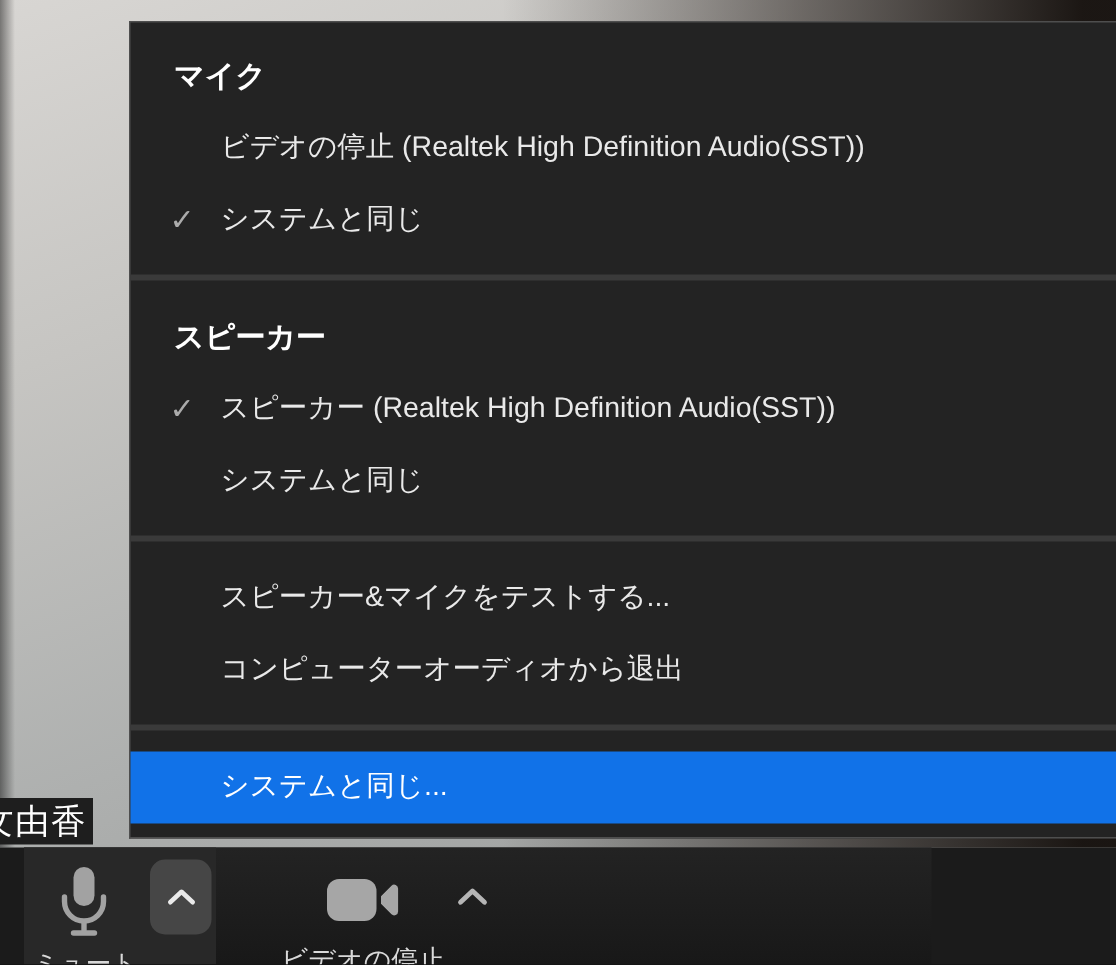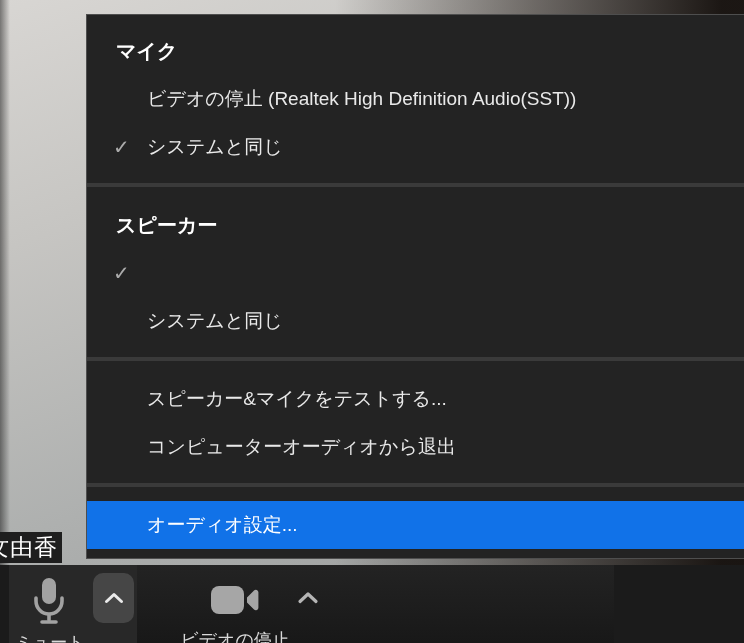--- a/index.html
+++ b/index.html
@@ -45,21 +45,21 @@
     font-size:19px;color:#e9e9e9;white-space:nowrap;cursor:default;
   }
   .menu-item .check{
     position:absolute;left:26px;top:0;width:26px;text-align:left;
     color:#ababab;font-size:20px;
   }
   .menu-item.highlighted{background:#1172e8;color:#ffffff;}
   .divider{height:4px;background:#3a3a3a;margin:12px 0 14px 0;}
   
   .toolbar{
-    position:absolute;left:9px;top:565px;width:605px;height:78px;z-index:8;
+    position:absolute;left:16px;top:565px;width:605px;height:78px;z-index:8;
     background:linear-gradient(#232323,#181818);
   }
   .mute-group{
     position:absolute;left:0;top:0;width:128px;height:78px;
     background:#282828;
   }
   .mic-btn{position:absolute;left:24px;top:12px;width:32px;height:48px;cursor:pointer;}
   .chevron-btn{
     position:absolute;left:84px;top:8px;width:41px;height:50px;
     background:#464646;border-radius:10px;cursor:pointer;
@@ -92,38 +92,39 @@
     <div class="menu-item">
       <span class="check">✓</span>
       <span>システムと同じ</span>
     </div>
 
     <div class="divider"></div>
 
     <div class="menu-header">スピーカー</div>
     <div class="menu-item">
       <span class="check">✓</span>
+      <span>スピーカー (Realtek High Definition Audio(SST))</span>
     </div>
     <div class="menu-item">
       <span>システムと同じ</span>
     </div>
 
     <div class="divider"></div>
 
     <div class="menu-item">
       <span>スピーカー&amp;マイクをテストする...</span>
     </div>
     <div class="menu-item">
       <span>コンピューターオーディオから退出</span>
     </div>
 
     <div class="divider"></div>
 
     <div class="menu-item highlighted">
-      <span>オーディオ設定...</span>
+      <span>システムと同じ...</span>
     </div>
   </div>
 
   <div class="toolbar">
     <div class="mute-group"></div>
 
     <div class="mic-btn">
       <svg width="32" height="48" viewBox="0 0 32 48">
         <rect x="9" y="1" width="14" height="26" rx="7" fill="#a2a2a2"></rect>
         <path d="M3 21 v3 a13 13 0 0 0 26 0 v-3" fill="none" stroke="#a2a2a2" stroke-width="3.6" stroke-linecap="round"></path>

